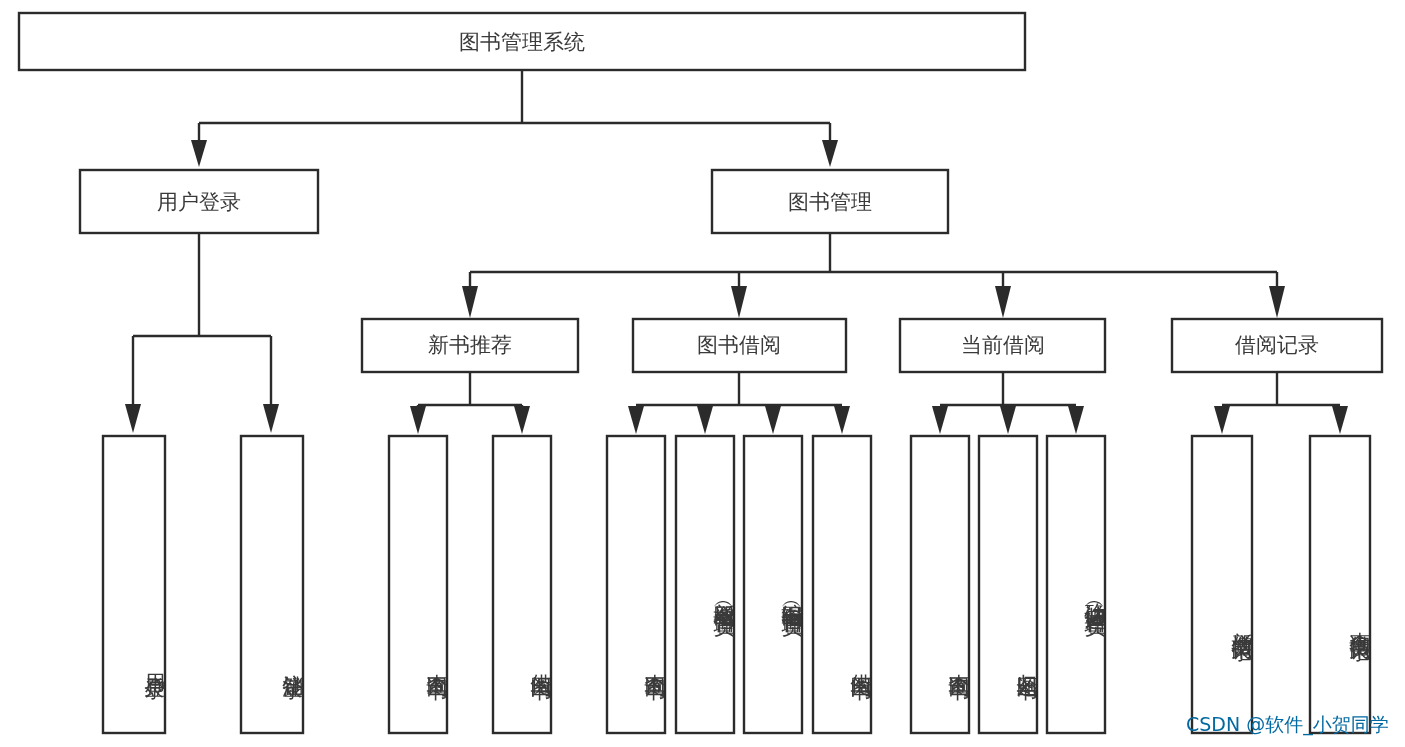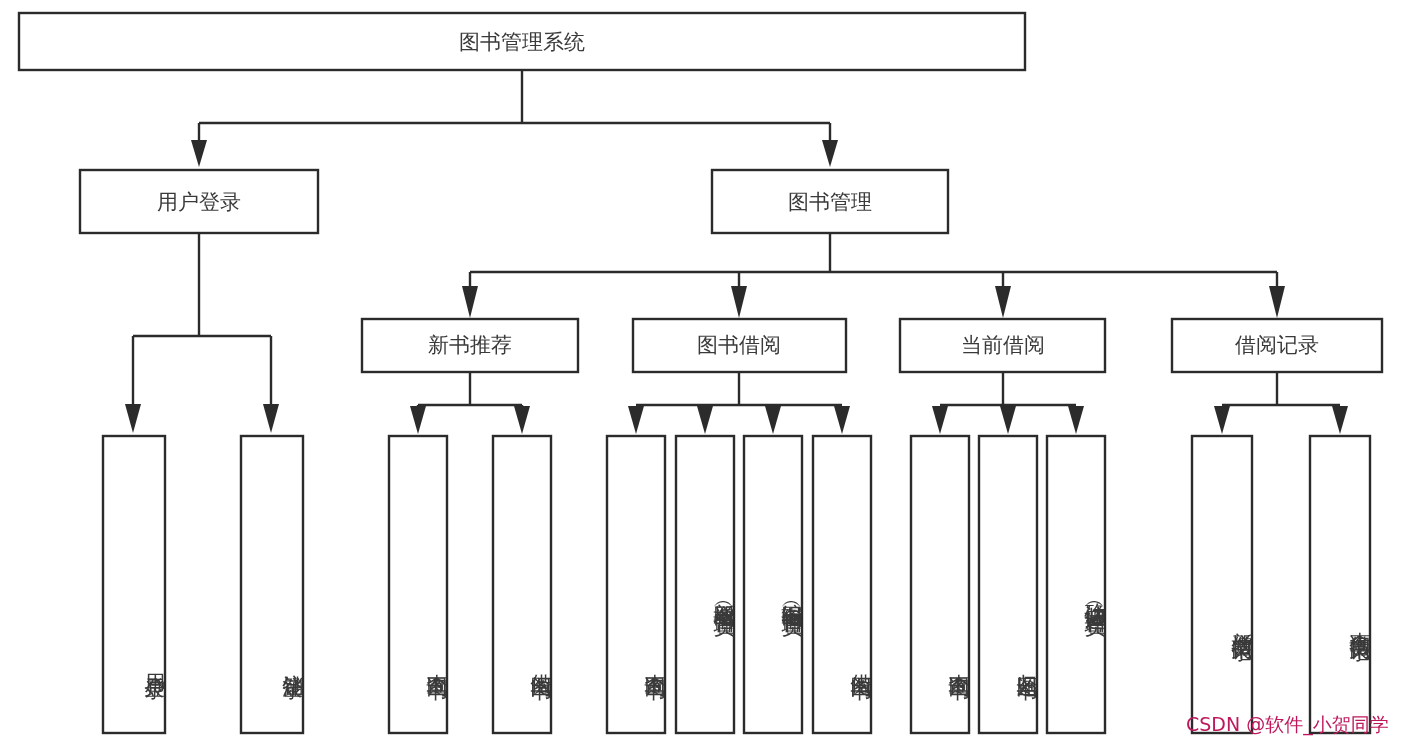--- a/index.html
+++ b/index.html
@@ -60,21 +60,21 @@
     white-space: nowrap;
     display: flex;
     align-items: flex-start;
     justify-content: center;
     pointer-events: none;
   }
   .watermark {
     position: absolute;
     font-family: "DejaVu Sans", "Liberation Sans", sans-serif;
     font-size: 19px;
-    color: #be185d;
+    color: #0369a1;
     white-space: nowrap;
     left: 1186px;
     top: 712px;
   }
 </style>
 </head>
 <body>
 
 <div id="diagram-root">
 

